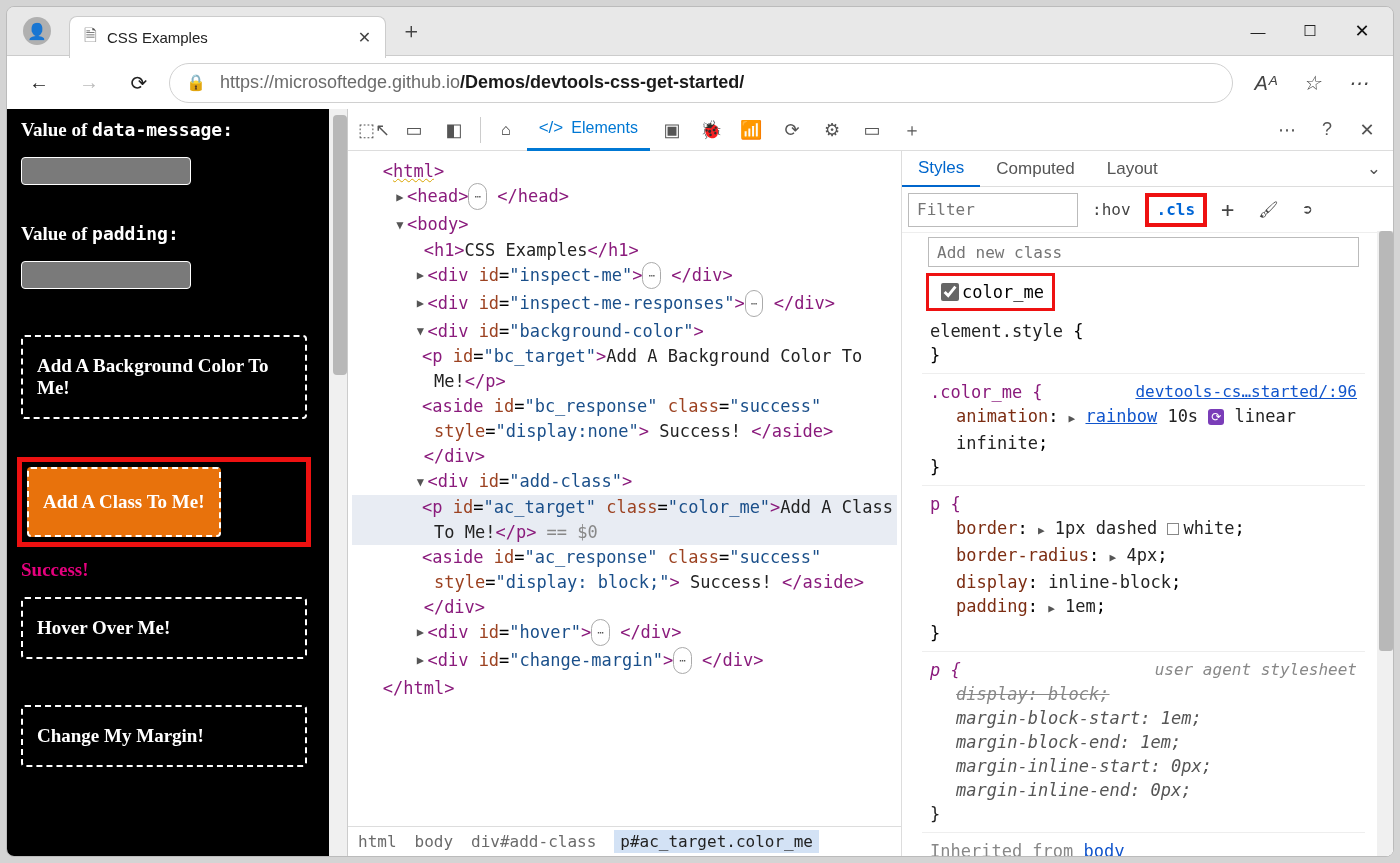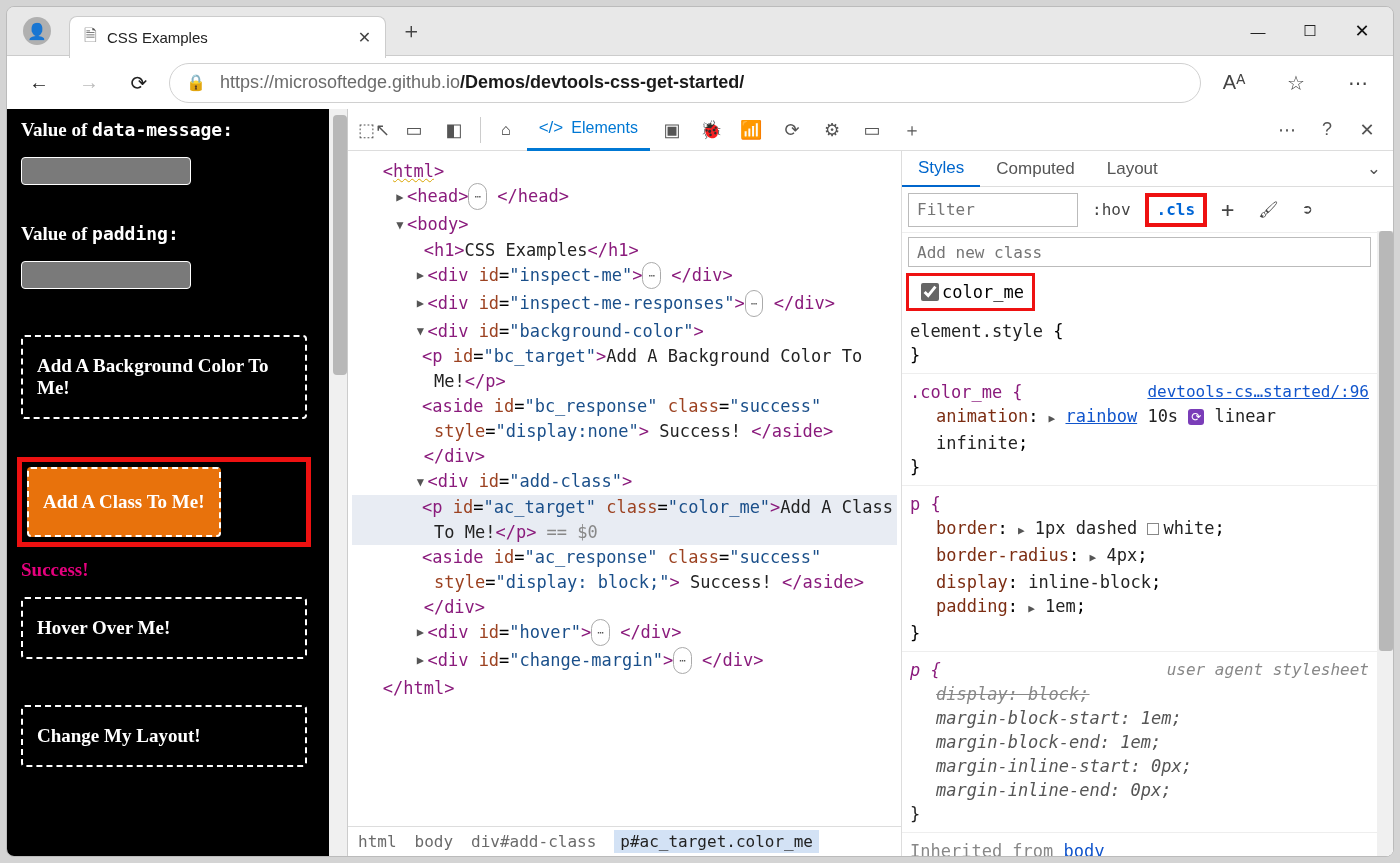--- a/index.html
+++ b/index.html
@@ -77,21 +77,21 @@
     border-radius:20px;
     display:flex;
     align-items:center;
     padding:0 16px;
     font-size:18px;
     color:#6b6b6b;
     gap:14px;
     background:#fff;
   }
   .url-text strong{color:#1a1a1a;}
-  .addr-right{display:flex;gap:32px;align-items:flex-start;padding:0 8px;}
+  .addr-right{display:flex;gap:16px;align-items:flex-end;padding:0 8px;font-style:italic;}
   .addr-icon{font-size:20px;color:#444;width:30px;text-align:center;}
   
   .content-area {
     flex:1;
     display:flex;
     background:#fff;
     overflow:hidden;
   }
   
   .page-pane {
@@ -169,21 +169,21 @@
   .rule-link{float:right;color:#1155cc;text-decoration:underline;font-size:16px;}
   .prop-name{color:#7c2d12;}
   .prop-val{color:#222;}
   .sw{display:inline-block;width:12px;height:12px;border:1px solid #888;vertical-align:middle;margin-right:4px;}
   .purple-badge{display:inline-block;width:16px;height:16px;background:#7a3db8;color:#fff;font-size:12px;text-align:center;line-height:16px;border-radius:3px;vertical-align:middle;}
   .strikeout{text-decoration:line-through;color:#888;font-style:italic;}
   .ua-comment{float:right;color:#888;font-style:italic;font-size:16px;}
   .expand-tri{color:#555;font-size:11px;}
   .styles-scroll{position:absolute;right:0;top:80px;bottom:0;width:16px;background:#f0f0f0;}
   .styles-thumb{position:absolute;right:0;top:0;width:14px;height:420px;background:#b8b8b8;border-radius:3px;}
-  .rule-area{flex:1;overflow:hidden;padding-right:16px;}
+  .rule-area{flex:1;overflow:hidden;padding-right:28px;margin-left:20px;}
 </style>
 </head>
 <body>
 
 <div class="window">
 
   <div class="titlebar">
     <div class="profile-icon">👤</div>
     <div class="tab">
       <span class="page-icon">🗎</span>
@@ -224,21 +224,21 @@
         <div class="gray-input"></div>
         <div style="height:14px"></div>
         <div class="dashed-box"><span>Add A Background Color To Me!</span></div>
         <div style="height:10px"></div>
         <div class="highlight-red" style="display:inline-block">
           <div class="orange-box"><span>Add A Class To Me!</span></div>
         </div>
         <div class="success-text">Success!</div>
         <div class="dashed-box"><span>Hover Over Me!</span></div>
         <div style="height:14px"></div>
-        <div class="dashed-box"><span>Change My Layout!</span></div>
+        <div class="dashed-box"><span>Change My Margin!</span></div>
       </div>
       <div class="page-scroll">
           <div class="page-thumb"></div>
         </div>
     </div>
 
     <div class="devtools">
 
       <div class="dt-toolbar">
         <div class="dt-tb-icon">⬚↖</div>

